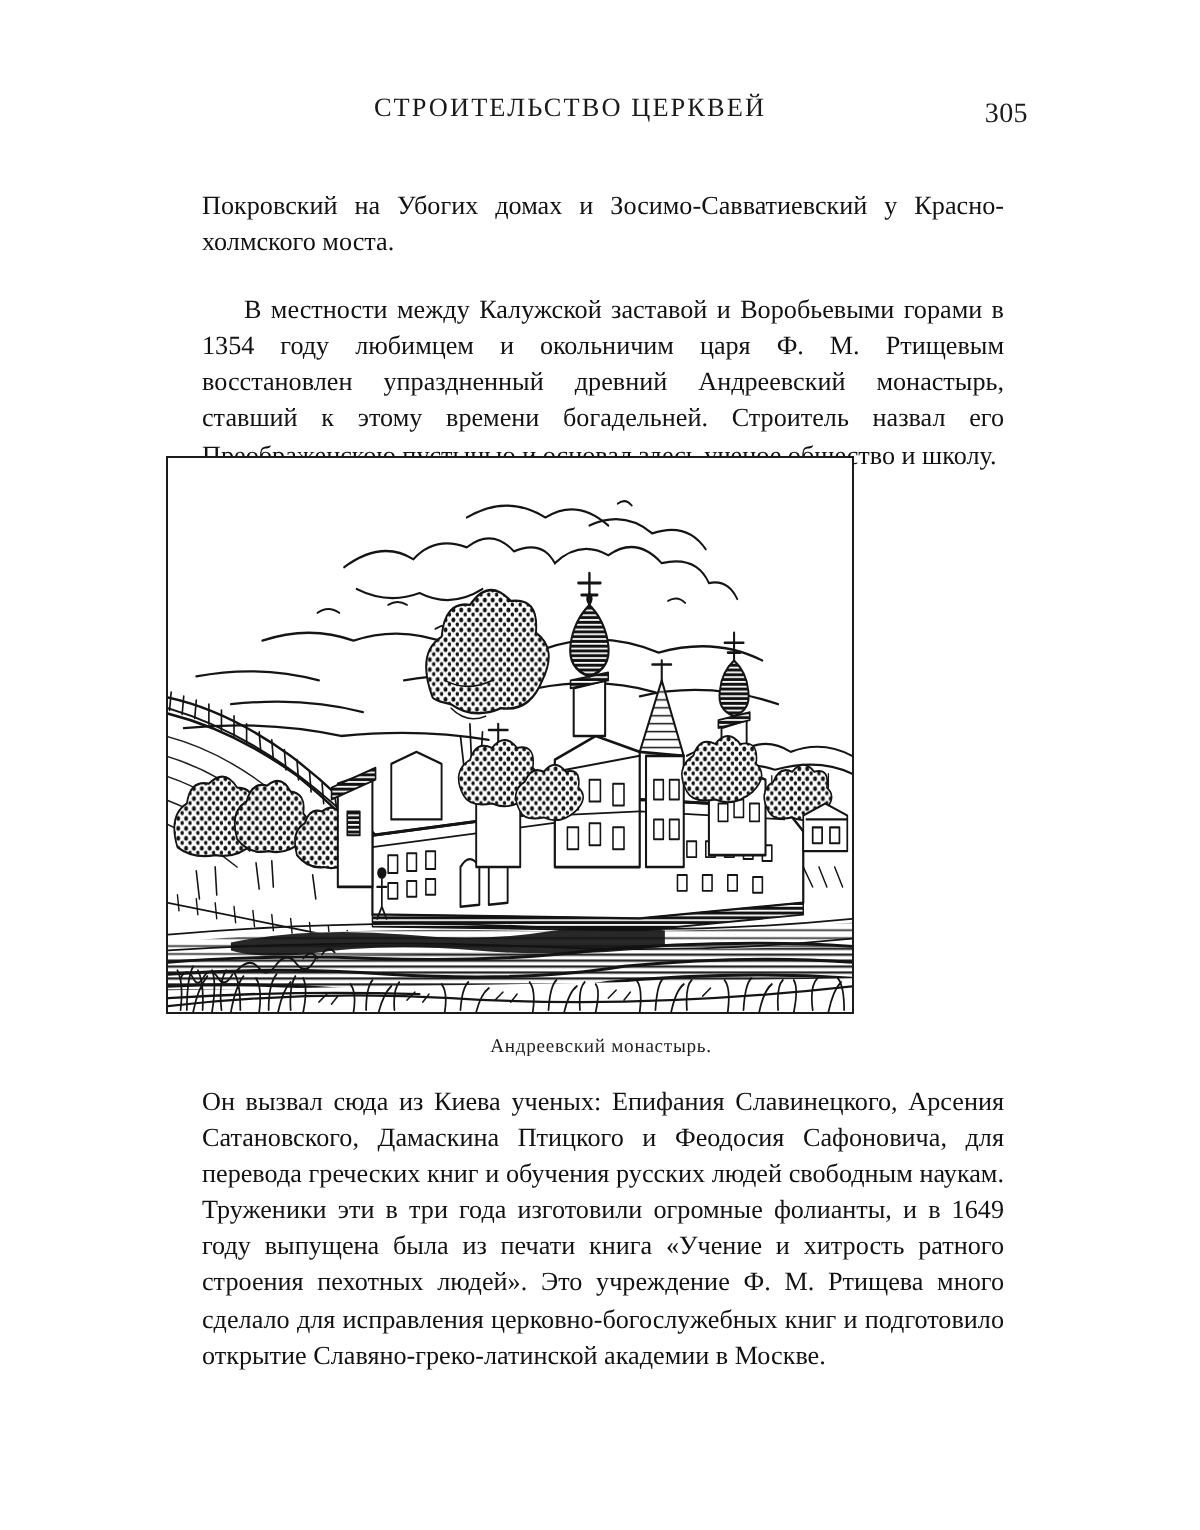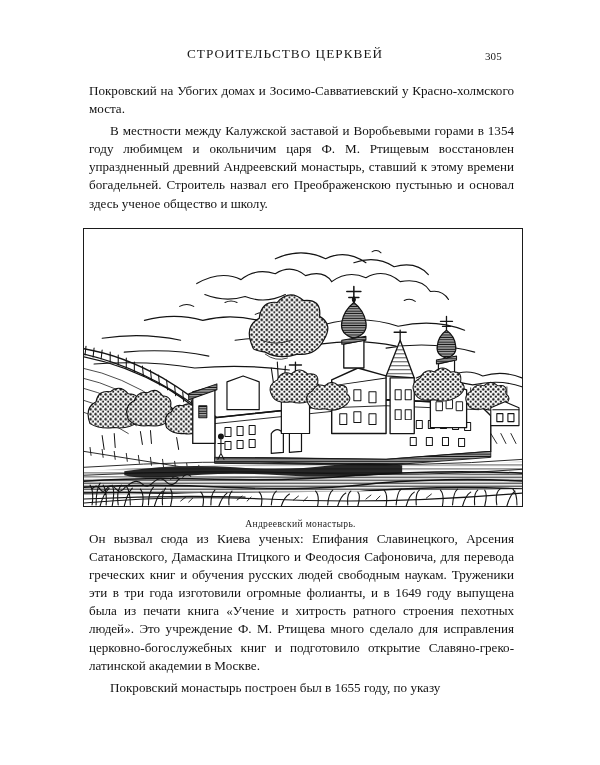--- a/index.html
+++ b/index.html
@@ -39,57 +39,57 @@
     top: 0;
     width: 400px;
     text-align: center;
     font-size: 13.2px;
     letter-spacing: 1.05px;
     color: #1a1a1a;
     white-space: nowrap;
   }
   .page-number {
     position: absolute;
-    right: 16px;
+    right: 4px;
     top: 4px;
-    font-size: 11px;
+    font-size: 14px;
     letter-spacing: 0.2px;
     color: #1a1a1a;
   }
 
   
   .textblock {
     position: absolute;
     left: 85px;
     width: 433px;
     font-size: 13.1px;
     line-height: 18.1px;
     text-align: justify;
     text-justify: inter-word;
     color: #121212;
   }
   .textblock p {
-    margin: 4px;
+    margin: 16px;
     text-indent: 21px;
   }
   .textblock p.noindent {
     text-indent: 0;
   }
   .block-top { top: 78px; }
   .block-bottom { top: 526px; }
 
   
   .textblock p:last-child { text-align: justify; }
 
   
   .figure {
     position: absolute;
     left: 83px;
     top: 228px;
-    width: 440px;
+    width: 344px;
     height: 279px;
   }
   .figure-frame {
     position: absolute;
     left: 0; top: 0;
     width: 100%;
     height: 100%;
     border: 1.6px solid #1b1b1b;
     box-sizing: border-box;
     background: #ffffff;
@@ -390,16 +390,15 @@
             <path d="M86 252 q5 -5 9 0 M98 250 q4 -5 8 -1"></path>
           </g>
         </g>
       </svg>
     </div>
     <div class="figure-caption">Андреевский монастырь.</div>
   </div>
 
   <div class="textblock block-bottom">
     <p class="noindent">Он вызвал сюда из Киева ученых: Епифания Славинецкого, Арсения Сатановского, Дамаскина Птицкого и Феодосия Сафоновича, для перевода греческих книг и обучения русских людей свободным наукам. Труженики эти в три года изготовили огромные фолианты, и в 1649 году выпущена была из печати книга «Учение и хитрость ратного строения пехотных людей». Это учреждение Ф. М. Ртищева много сделало для исправления церковно-богослужебных книг и подготовило открытие Славяно-греко-латинской академии в Москве.</p>
-    <p>Покровский монастырь построен был в 1655 году, по указу</p>
   </div>
 
 </div>
 
 </body></html>

